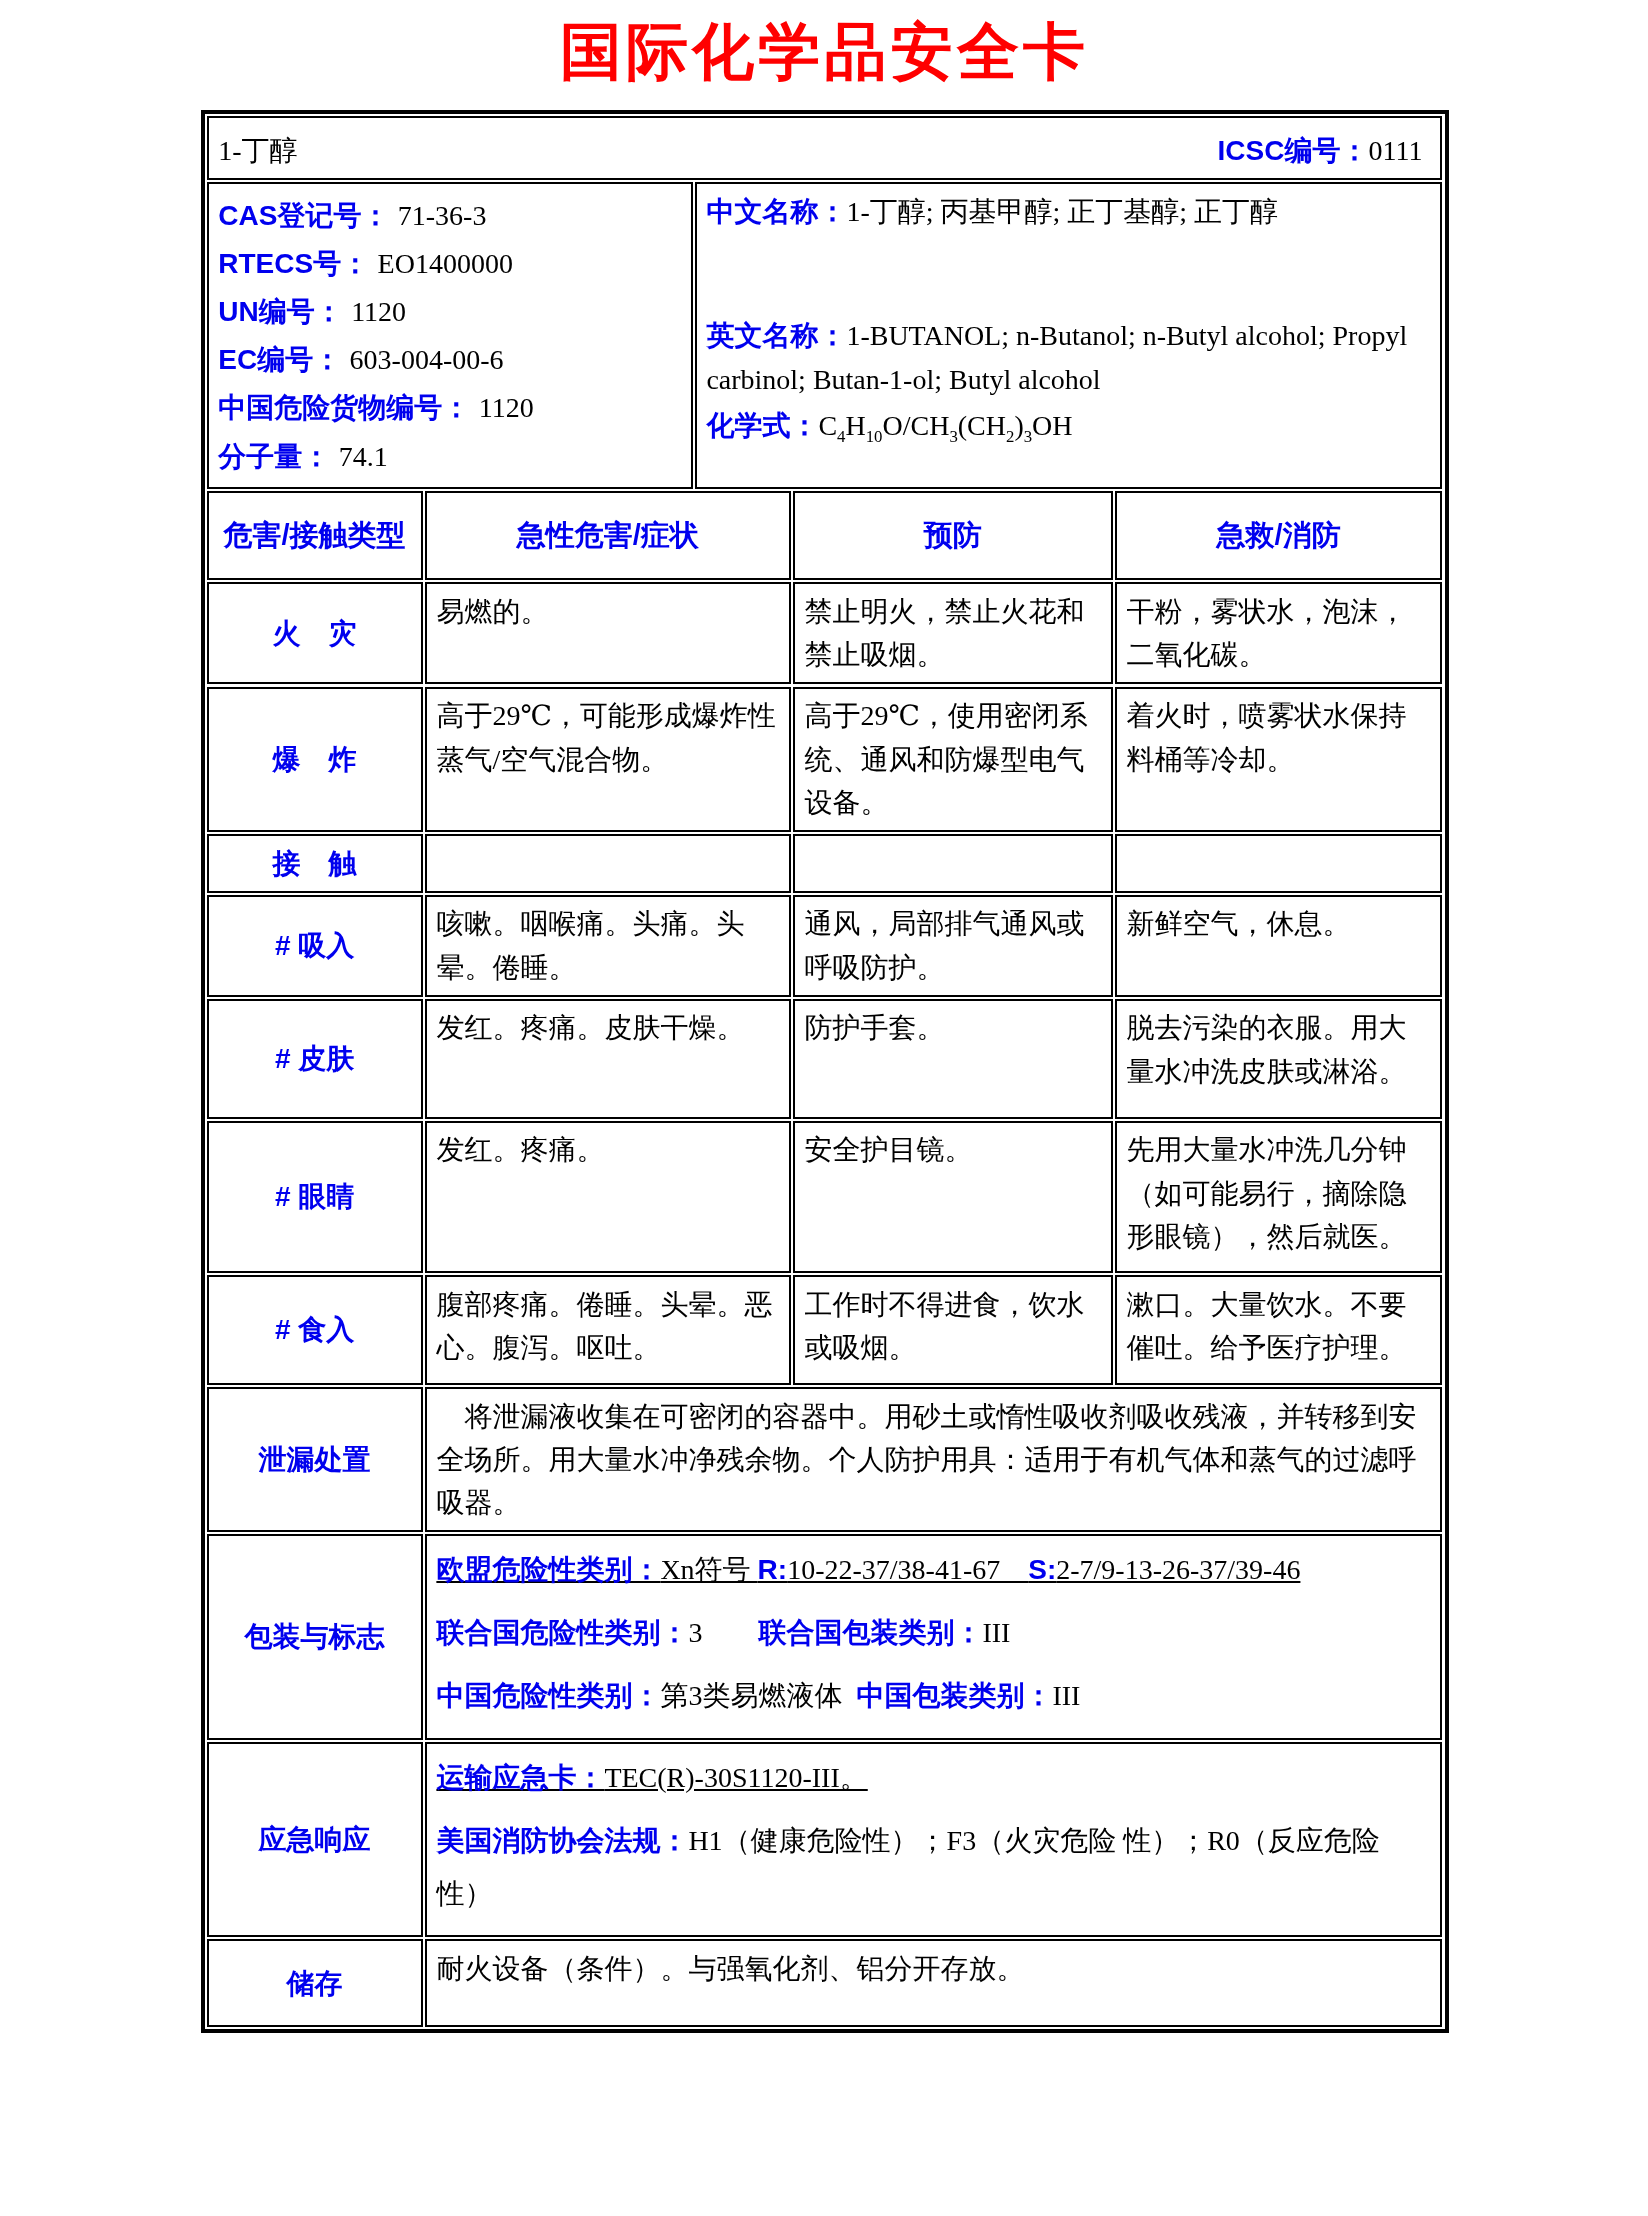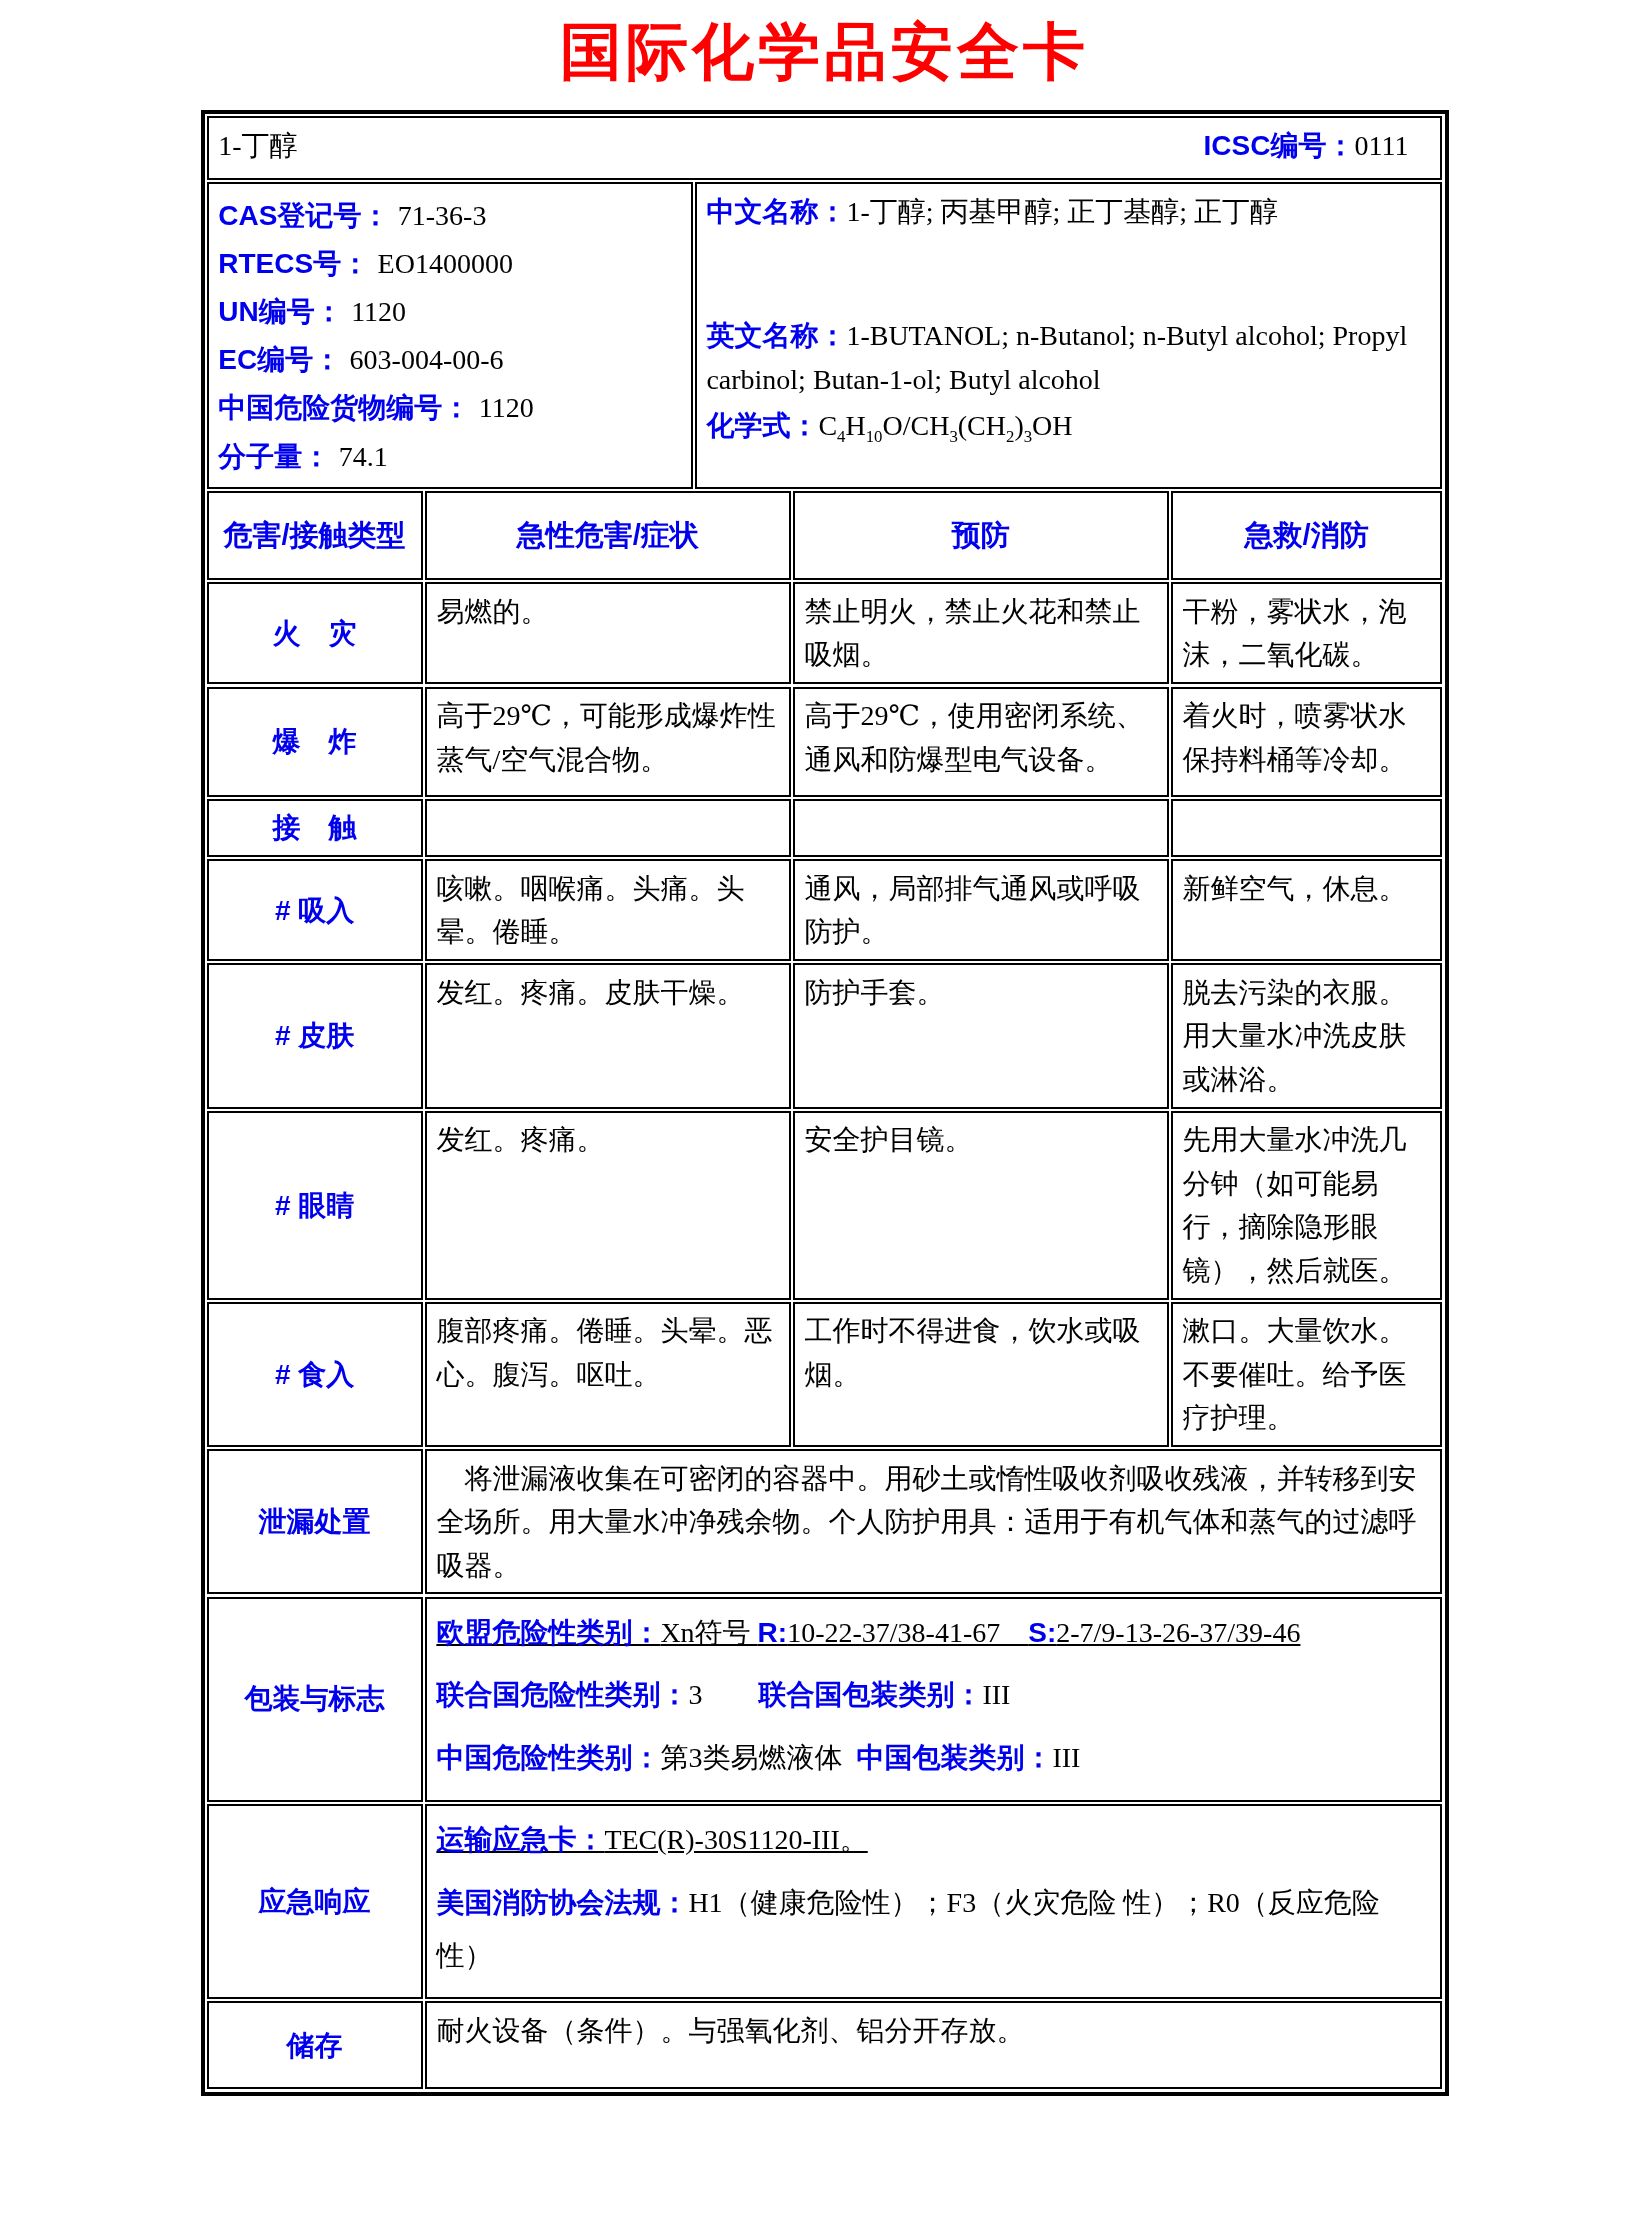--- a/index.html
+++ b/index.html
@@ -53,37 +53,37 @@
   .label-cell{
     display:flex;align-items:center;justify-content:center;
     text-align:center;
     color:var(--blue);
     font-family:"Liberation Sans","DejaVu Sans",sans-serif;
     font-weight:bold;
   }
   
   .r-top{min-height:64px;}
   .name-cell{
-    flex:1;display:flex;align-items:flex-start;justify-content:space-between;
-    padding-right:32px;
+    flex:1;display:flex;align-items:flex-end;justify-content:space-between;
+    padding-right:18px;
   }
   
   .r-id{min-height:279px;justify-content:space-between;}
   .w-ids{width:486px;flex:none;}
   .w-names{flex:1;}
   .id-line{margin:2.8px 0;line-height:1.62;}
   .id-val{margin-left:8.4px;}
   .names-cell p{margin:0;}
   .cn-line{margin-bottom:81px !important;}
   .en-line{margin-bottom:2.8px !important;}
   sub{font-size:0.6em;line-height:0;}
   
   .w-type{width:216px;flex:none;}
   .w-a{width:366px;flex:none;}
-  .w-b{width:376px;flex:none;}
+  .w-b{width:320px;flex:none;}
   .w-c{flex:1;}
   .w-wide{flex:1;}
   .r-head{min-height:89px;}
   .r-head .cell{font-size:29px;}
   .r-fire{min-height:70px;}
   .r-expl{min-height:110px;}
   .r-contact{min-height:50px;}
   .r-inhale{min-height:70px;}
   .r-skin{min-height:120px;}
   .r-eyes{min-height:152px;}

